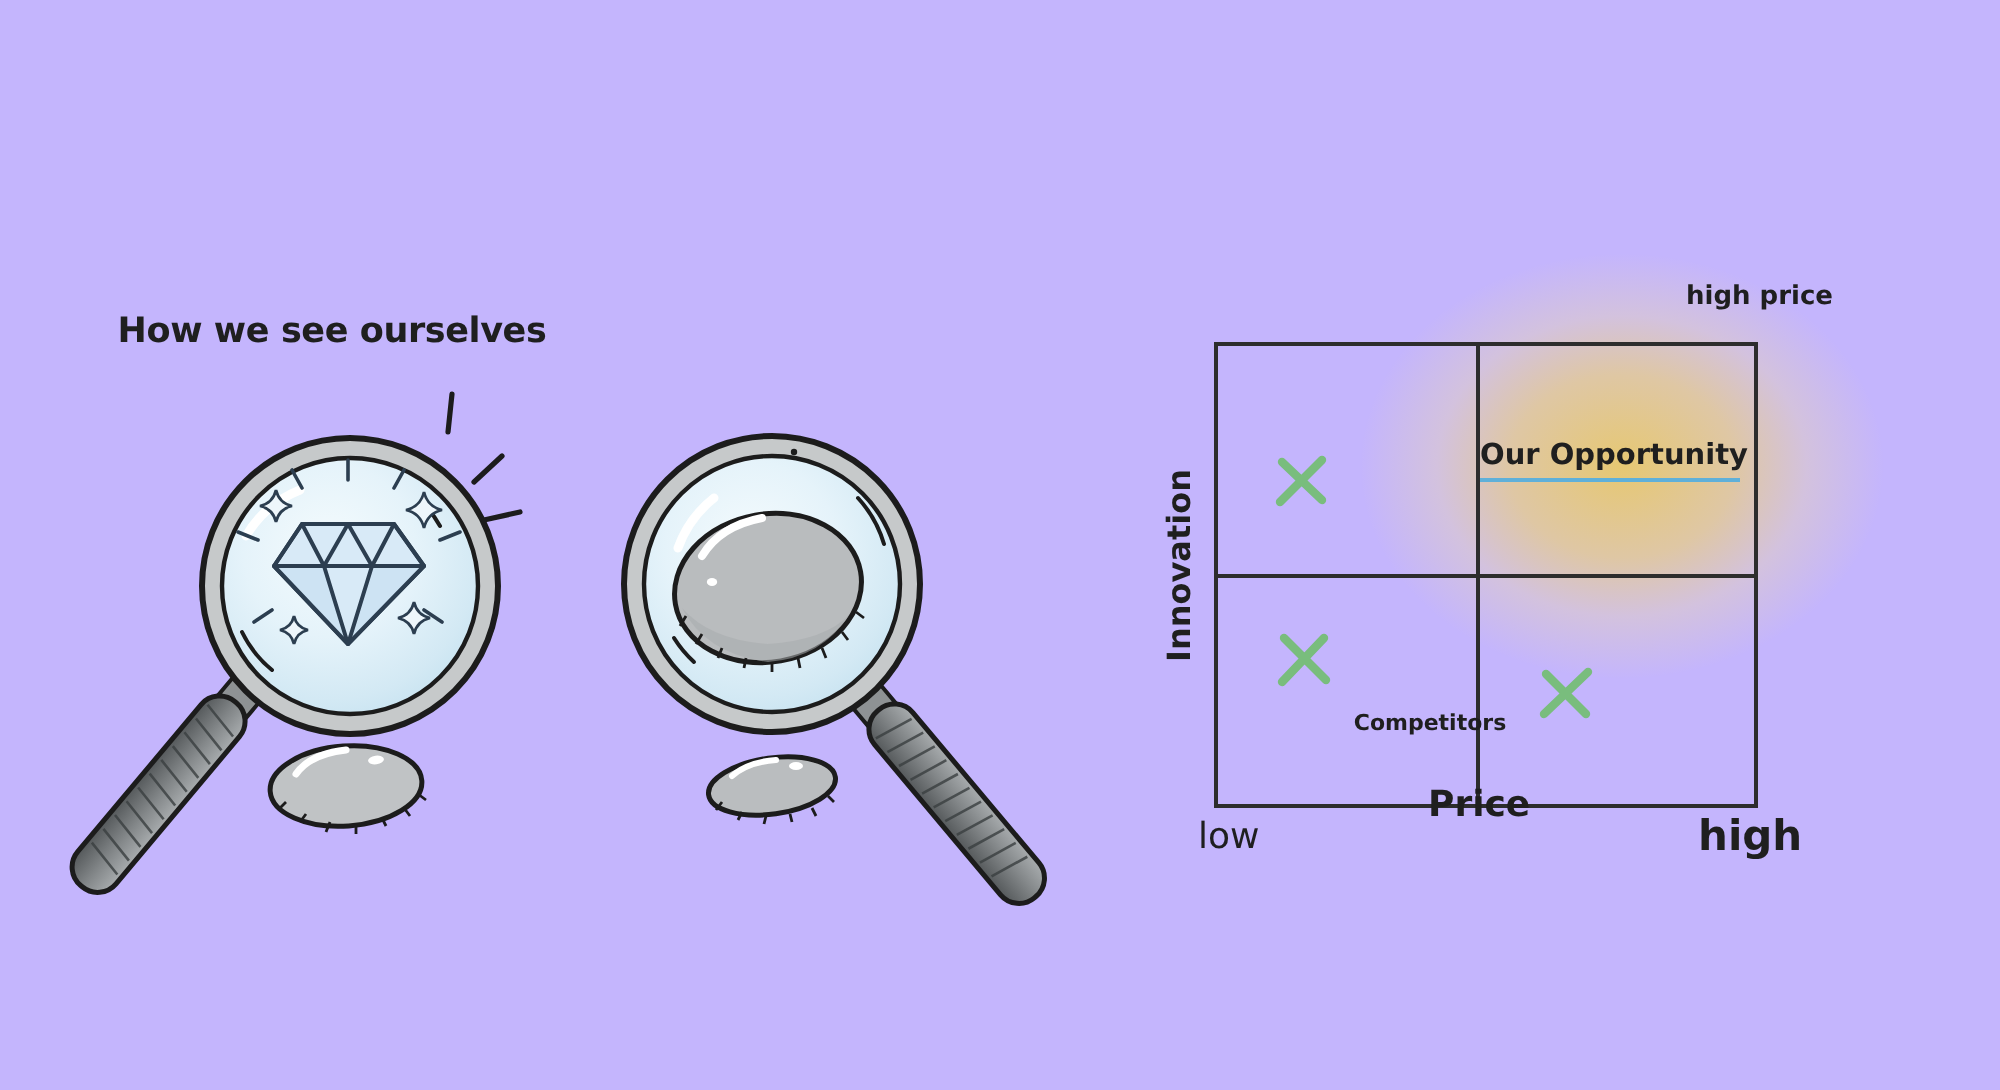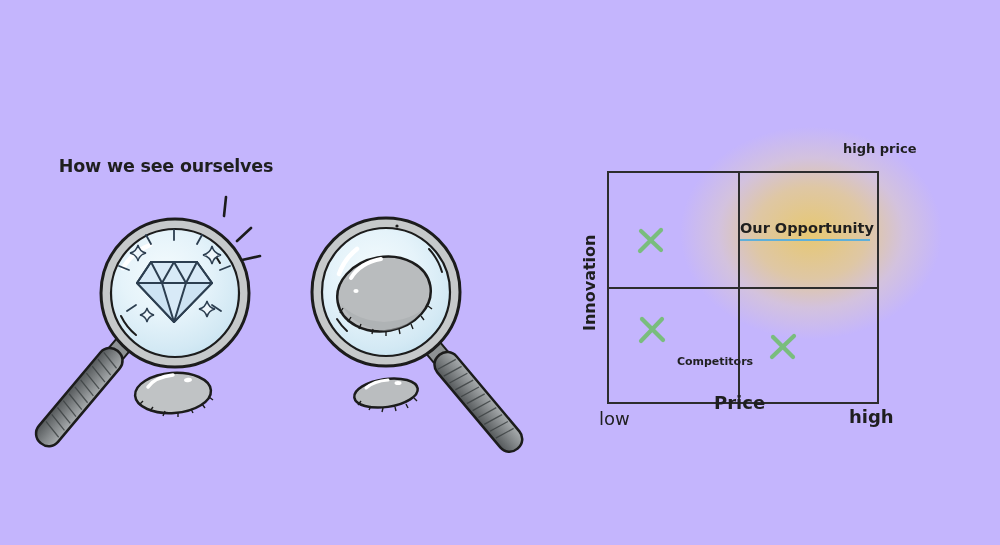--- a/index.html
+++ b/index.html
@@ -25,21 +25,21 @@
     border:2px solid #2d2d2d;z-index:2;background:transparent;
   }
   #mbox .vline{position:absolute;left:129px;top:0;width:2px;height:100%;background:#2d2d2d;}
   #mbox .hline{position:absolute;left:0;top:114px;width:100%;height:2px;background:#2d2d2d;}
   .mlabel{z-index:3;white-space:nowrap;}
   #lbl-innovation{left:548px;top:277px;width:86px;height:22px;text-align:center;
     font-size:16px;font-weight:bold;transform:rotate(-90deg);}
   #lbl-high-price{left:843px;top:141px;font-size:13px;font-weight:bold;}
   #lbl-low{left:599px;top:408px;font-size:18px;font-weight:normal;}
   #lbl-price{left:714px;top:392px;font-size:18px;font-weight:bold;}
-  #lbl-high{left:849px;top:406px;font-size:18px;font-weight:bold;}
+  #lbl-high{left:849px;top:406px;font-size:21px;font-weight:bold;}
   #lbl-opportunity{left:740px;top:220px;width:130px;text-align:right;
     font-size:14.5px;font-weight:bold;padding-bottom:3px;border-bottom:2.5px solid #5fb0d9;}
   #lbl-competitors{left:630px;top:355px;width:104px;text-align:center;
     font-size:11px;font-weight:bold;margin-left:33px;}
   .xmark{z-index:3;}
   .xmark line{stroke:#79bd7d;stroke-width:4.2;stroke-linecap:round;}
   #xm-tl{left:636px;top:225px;}
   #xm-bl{left:637px;top:314px;}
   #xm-br{left:768px;top:331px;}
   

